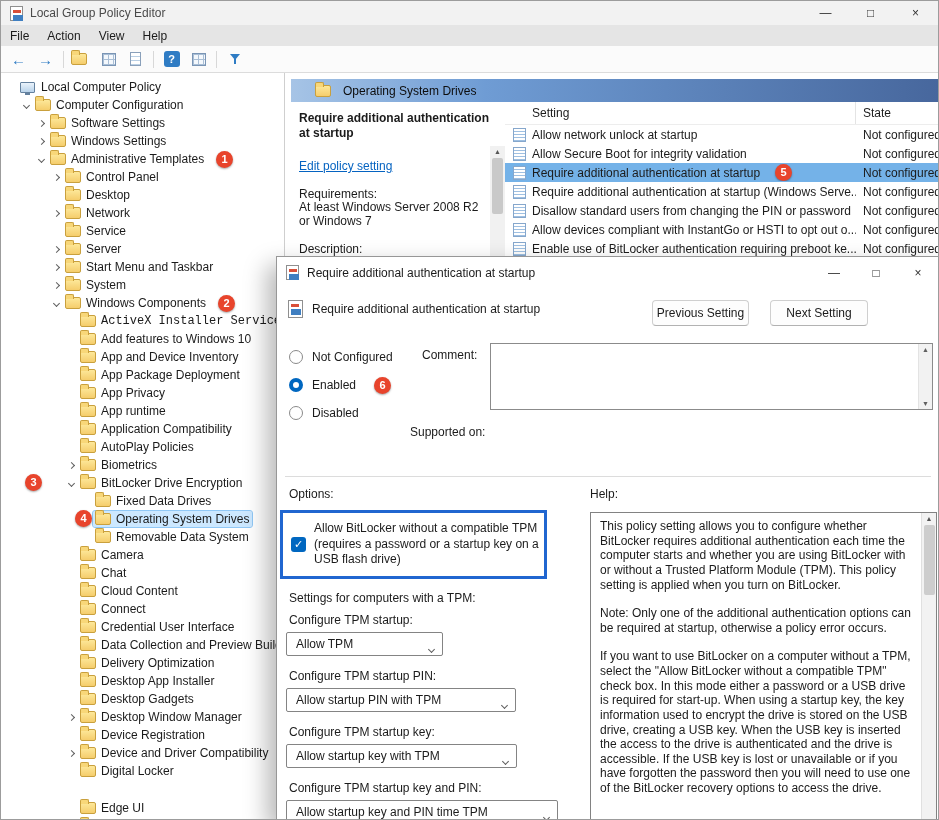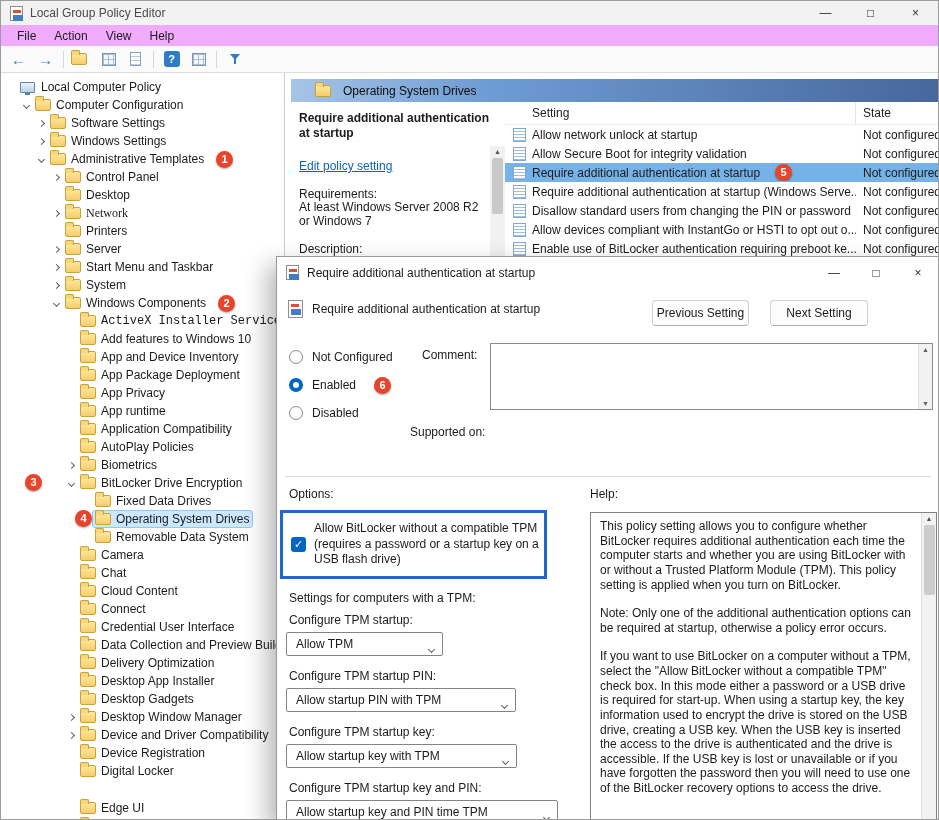--- a/index.html
+++ b/index.html
@@ -6,21 +6,21 @@
   body{font-family:"Liberation Sans","DejaVu Sans",sans-serif;font-size:12px;color:#1b1b1b;background:#e9e9e9;}
   .app{position:relative;width:939px;height:820px;background:#fff;border:1px solid #9c9c9c;overflow:hidden;}
 
   
   .titlebar{height:24px;background:#f2f2f2;display:flex;align-items:center;padding-left:9px;gap:7px;}
   .titlebar .title{color:#4a4a4a;}
   .win-controls{margin-left:auto;display:flex;height:100%;}
   .win-btn{width:45px;display:flex;align-items:center;justify-content:center;font-size:12px;color:#333;}
 
   
-  .menubar{height:21px;background:#f0abfc;display:flex;align-items:center;padding-left:7px;}
+  .menubar{height:21px;background:#e5e5e5;display:flex;align-items:center;}
   .menu-item{padding:3px 9px;}
 
   
   .toolbar{height:27px;background:#fbfbfb;border-bottom:1px solid #dcdcdc;display:flex;align-items:center;gap:2px;padding-left:5px;}
   .tb-btn{width:25px;height:22px;display:flex;align-items:center;justify-content:center;border-radius:3px;}
   .tb-sep{width:1px;height:17px;background:#d8d8d8;margin:0 3px;}
   .arrow-glyph{color:#2f7cc4;font-size:15px;font-weight:bold;line-height:1;}
   .help-glyph{width:16px;height:16px;border-radius:3px;background:#2f7cc4;color:#fff;font-weight:bold;font-size:11px;display:flex;align-items:center;justify-content:center;}
   .grid-icon{width:14px;height:13px;flex:none;border:1px solid #7a95b5;background-color:#f4f8fc;background-image:linear-gradient(to right,#aabfd6 1px,transparent 1px),linear-gradient(to bottom,#aabfd6 1px,transparent 1px);background-size:5px 5px;}
   .doc-icon{width:11px;height:14px;flex:none;border:1px solid #8aa0ba;background:repeating-linear-gradient(to bottom,#fff 0 3px,#b9cfe4 3px 4px);}
@@ -238,34 +238,34 @@
             <span class="tree-text">Control Panel</span>
           </span>
         </div>
         <div class="tree-row" style="padding-left: 49px;">
           <span class="chev-slot"></span>
           <span class="tree-label">
             <span class="folder-icon"></span>
             <span class="tree-text">Desktop</span>
           </span>
         </div>
-        <div class="tree-row" style="padding-left: 49px; font-family: Liberation Serif, serif;">
+        <div class="tree-row" style="padding-left: 49px;">
           <span class="chev-slot">
             <i class="chev right"></i>
           </span>
           <span class="tree-label">
             <span class="folder-icon"></span>
             <span class="tree-text">Network</span>
           </span>
         </div>
         <div class="tree-row" style="padding-left: 49px;">
           <span class="chev-slot"></span>
           <span class="tree-label">
             <span class="folder-icon"></span>
-            <span class="tree-text">Printers</span>
+            <span class="tree-text">Service</span>
           </span>
         </div>
         <div class="tree-row" style="padding-left: 49px;">
           <span class="chev-slot">
             <i class="chev right"></i>
           </span>
           <span class="tree-label">
             <span class="folder-icon"></span>
             <span class="tree-text">Server</span>
           </span>
@@ -461,33 +461,33 @@
         <div class="tree-row" style="padding-left: 64px;">
           <span class="chev-slot">
             <i class="chev right"></i>
           </span>
           <span class="tree-label">
             <span class="folder-icon"></span>
             <span class="tree-text">Desktop Window Manager</span>
           </span>
         </div>
         <div class="tree-row" style="padding-left: 64px;">
+          <span class="chev-slot"></span>
+          <span class="tree-label">
+            <span class="folder-icon"></span>
+            <span class="tree-text">Device Registration</span>
+          </span>
+        </div>
+        <div class="tree-row" style="padding-left: 64px;">
           <span class="chev-slot">
             <i class="chev right"></i>
           </span>
           <span class="tree-label">
             <span class="folder-icon"></span>
             <span class="tree-text">Device and Driver Compatibility</span>
-          </span>
-        </div>
-        <div class="tree-row" style="padding-left: 64px;">
-          <span class="chev-slot"></span>
-          <span class="tree-label">
-            <span class="folder-icon"></span>
-            <span class="tree-text">Device Registration</span>
           </span>
         </div>
         <div class="tree-row" style="padding-left: 64px;">
           <span class="chev-slot"></span>
           <span class="tree-label">
             <span class="folder-icon"></span>
             <span class="tree-text">Digital Locker</span>
           </span>
         </div>
         <div class="tree-row" style="padding-left: 64px; margin-top: 19px;">

